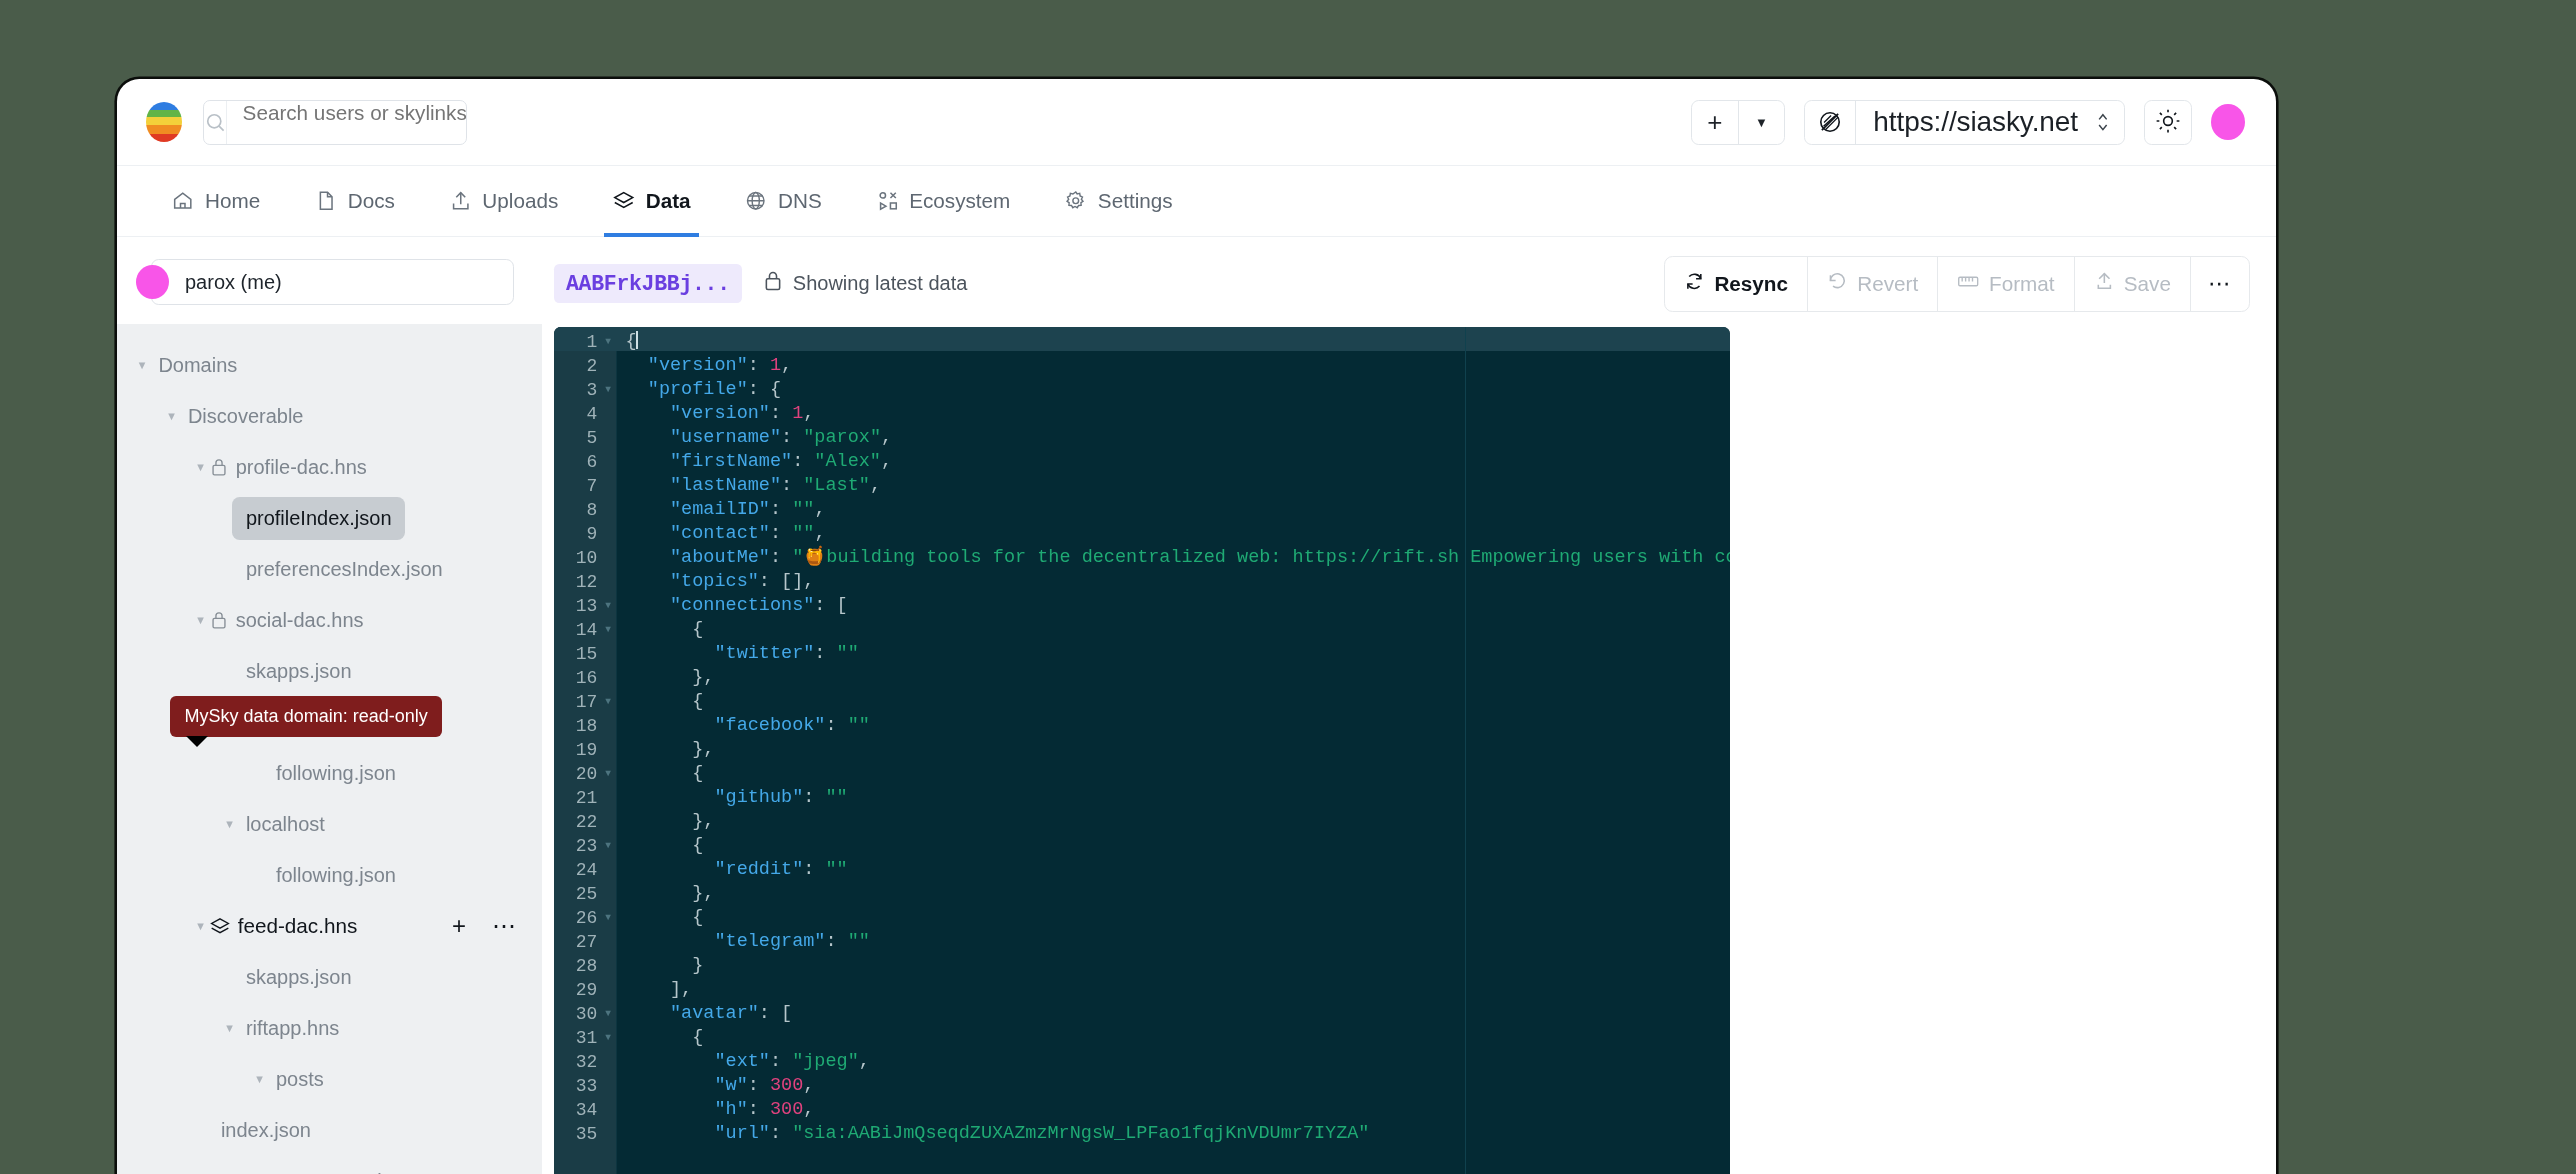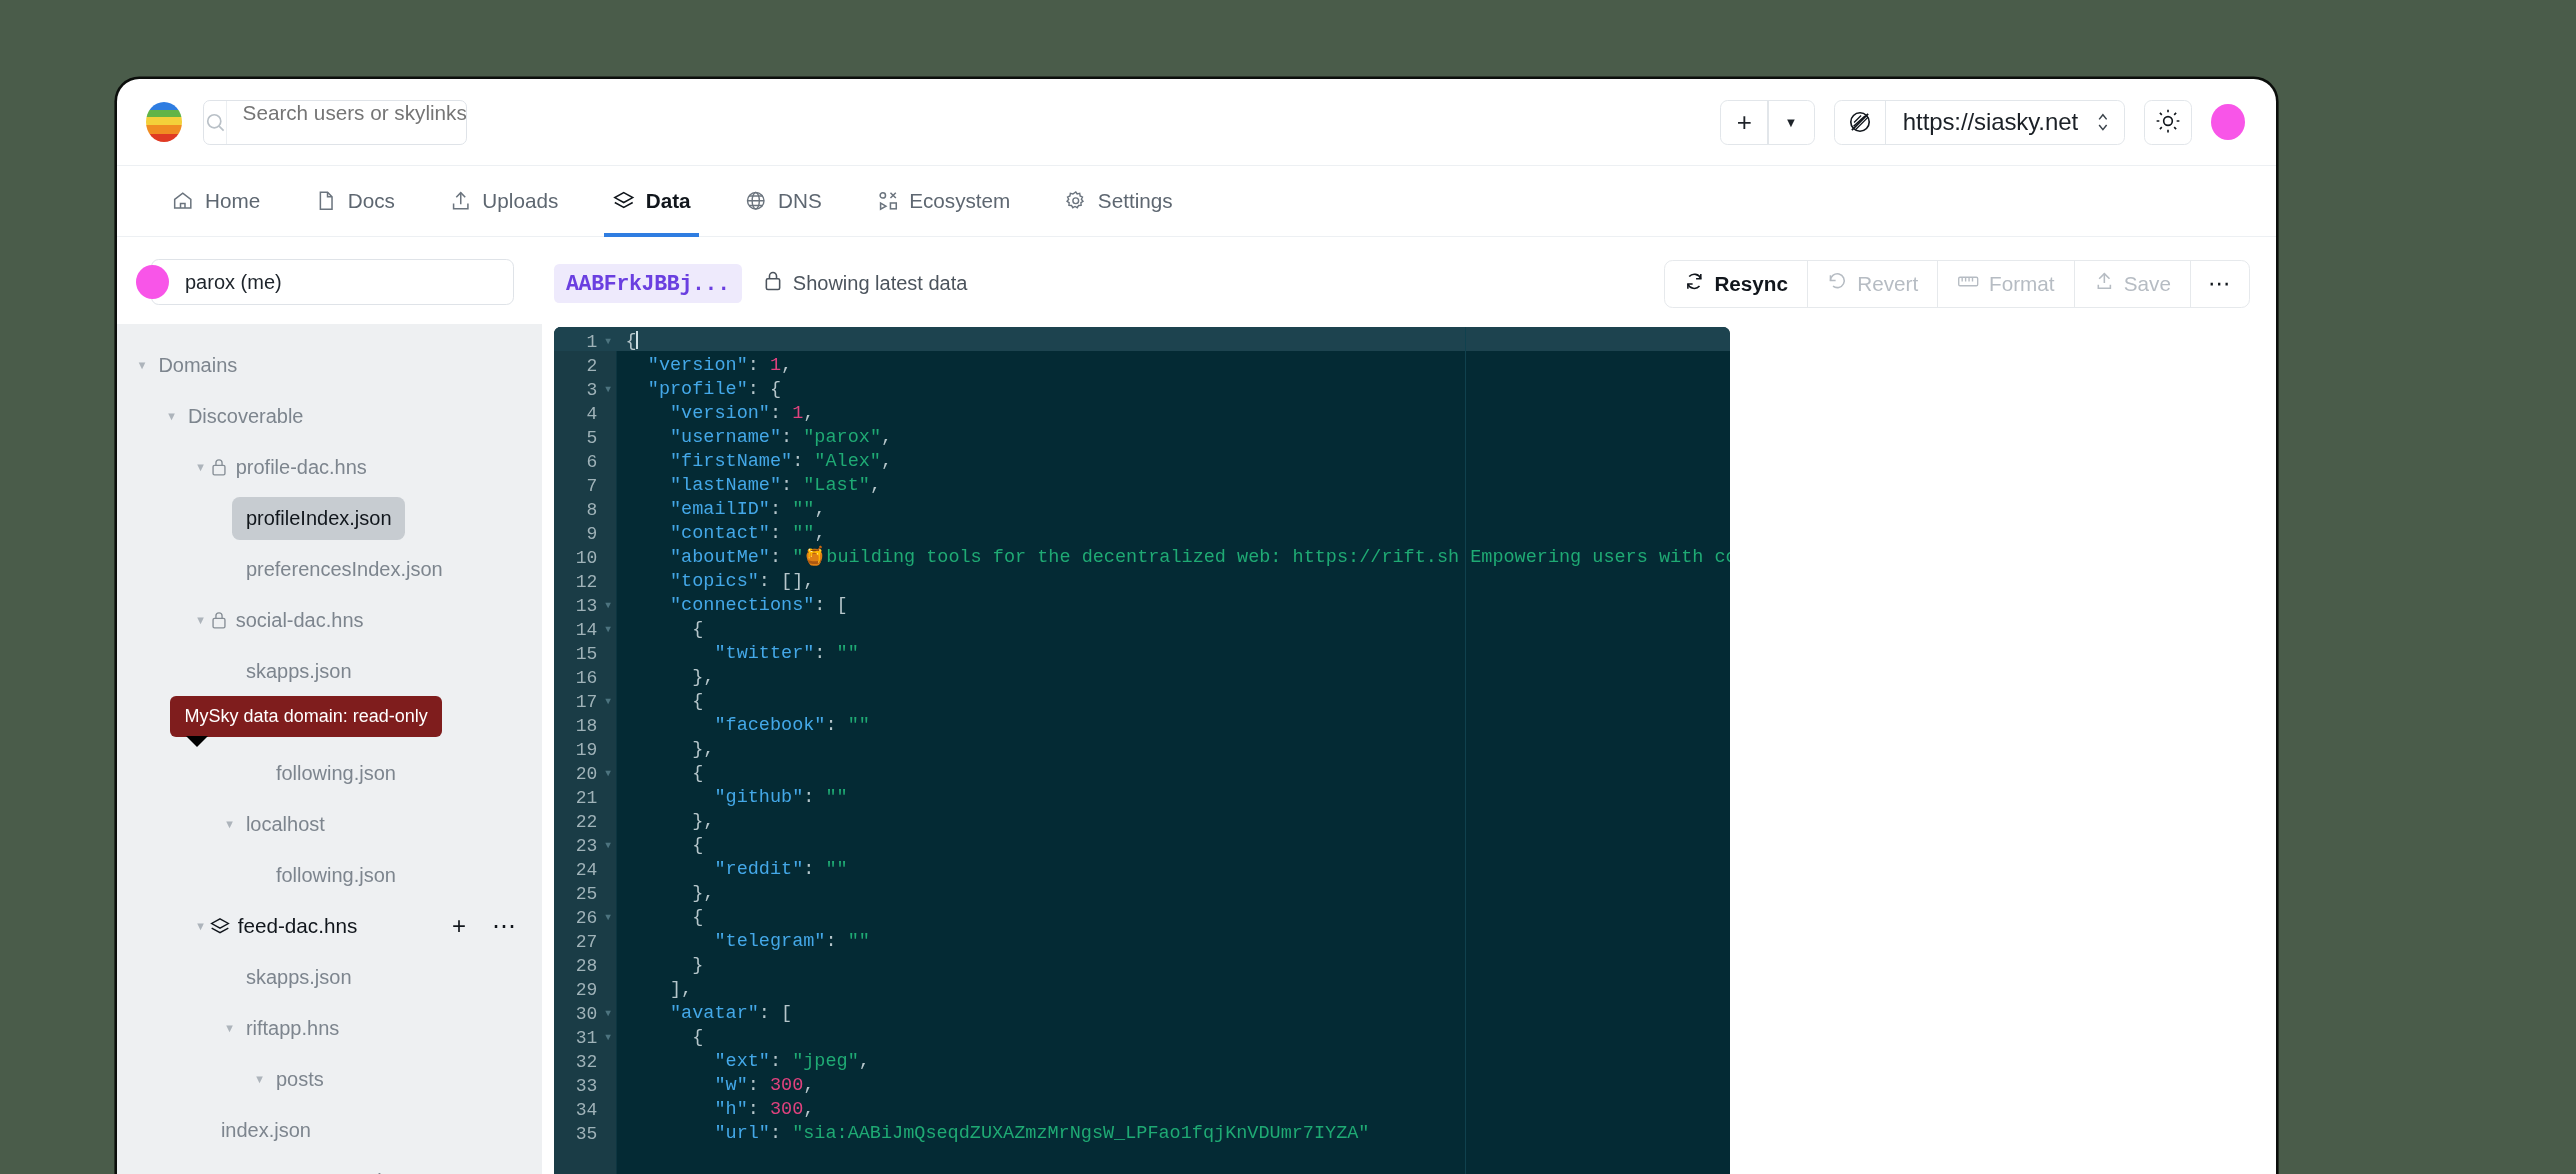--- a/index.html
+++ b/index.html
@@ -97,21 +97,21 @@
     align-items: center;
     justify-content: center;
   }
   .hdr-div { width: 1.3px; background: #e2e6ea; }
 
   #add-button { width: 46px; font-size: 26px; color: #1e2329; font-weight: 300; }
   #add-dropdown { width: 45px; font-size: 13px; color: #1e2329; }
 
   #portal-icon { width: 50px; }
   #portal-url {
-    font-size: 24px; color: #1b2026;
+    font-size: 28px; color: #1b2026;
     padding: 0 12px 0 17px;
     letter-spacing: -0.1px;
   }
   #portal-stepper { width: 34px; font-size: 17px; color: #3b434b; padding-right: 8.6px; }
 
   #theme-toggle {
     width: 48px; height: 45px;
     border: 1.3px solid #e2e6ea;
     border-radius: 7.7px;
     display: flex; align-items: center; justify-content: center;
@@ -315,21 +315,21 @@
     gap: 10.3px;
     margin-left: 20.7px;
     font-size: 20px;
     color: #4c545d;
   }
 
   #editor-actions {
     margin-left: auto;
     display: flex;
     align-items: stretch;
-    height: 48px;
+    height: 56px;
     border: 1.3px solid #e6e9ec;
     border-radius: 8.6px;
     background: #fff;
     overflow: hidden;
     margin-right: 26px;
   }
   .ea-btn {
     display: flex;
     align-items: center;
     gap: 9.5px;

